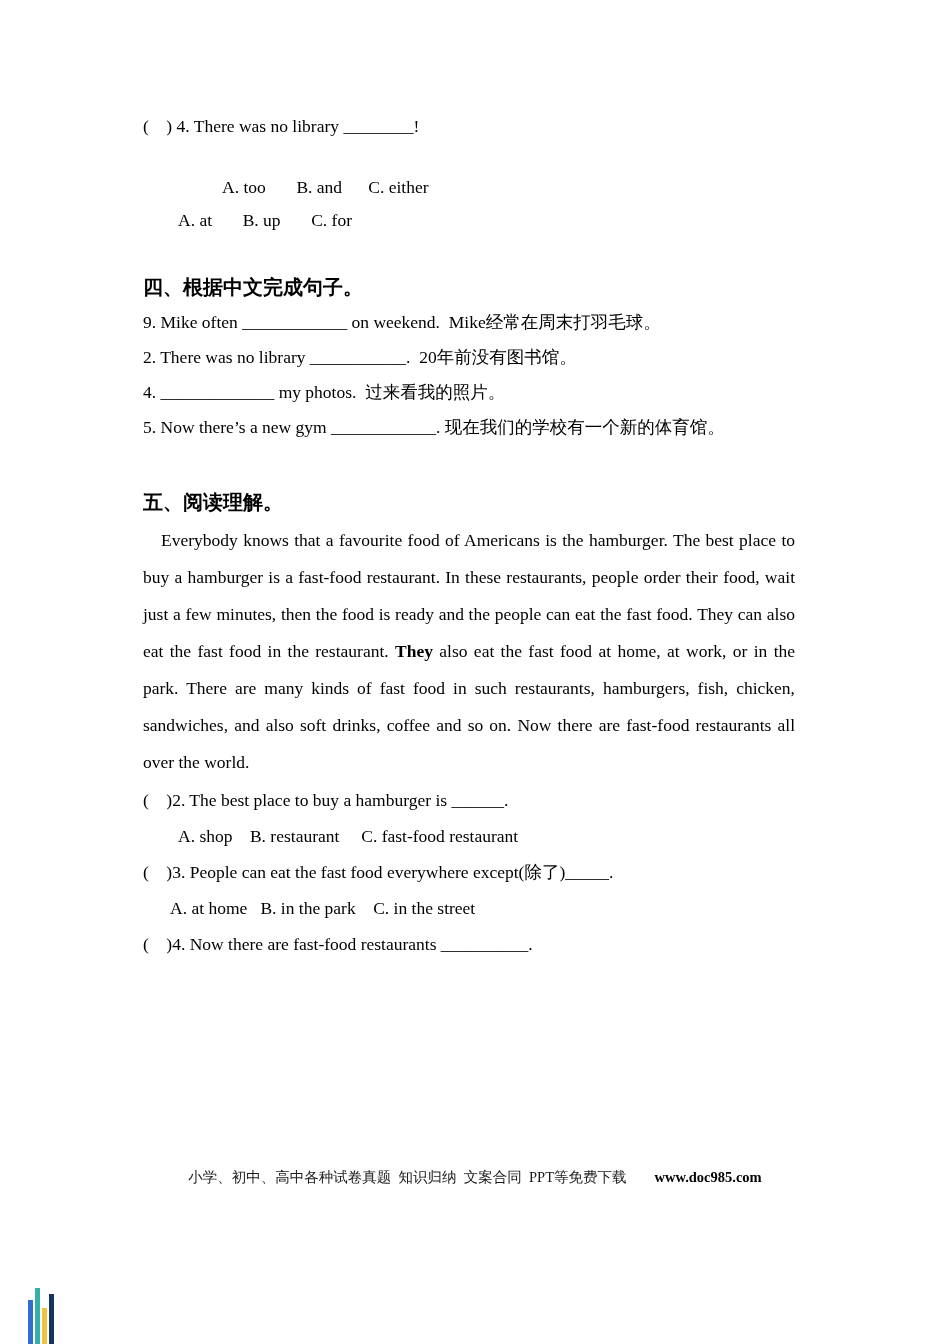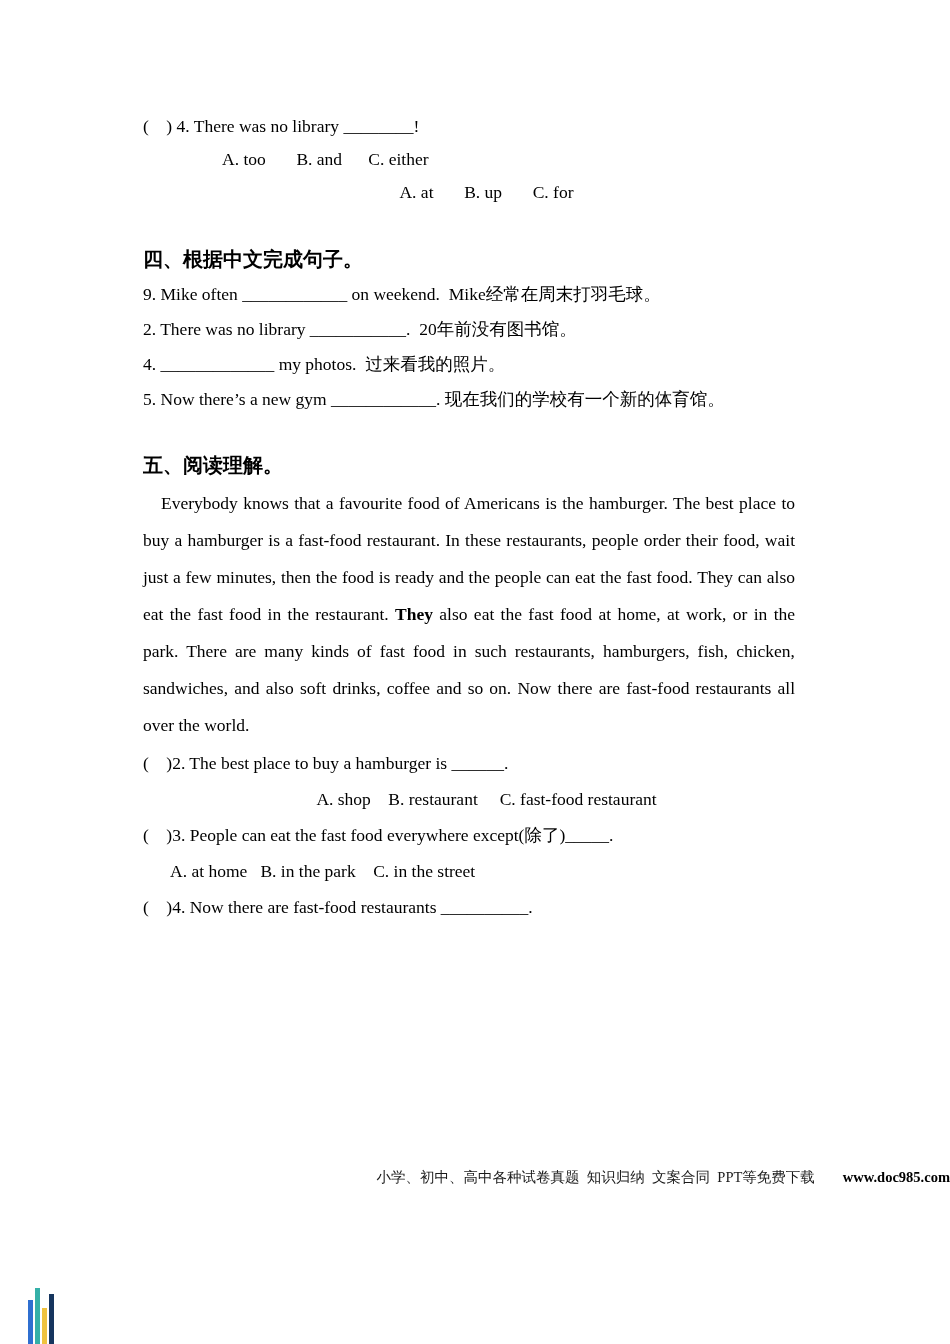--- a/index.html
+++ b/index.html
@@ -34,41 +34,41 @@
     white-space: pre-wrap;
     font-size: 17.5px;
     line-height: 36px;
   }
   .heading {
     font-weight: bold;
     font-size: 20px;
     line-height: 35px;
   }
   .heading-4 { margin-top: 33px; }
-  .heading-5 { margin-top: 31px; }
+  .heading-5 { margin-top: 40px; }
   .passage {
     margin-top: 2px;
     font-size: 17.5px;
     line-height: 37px;
     text-align: justify;
     text-indent: 18px;
   }
   .passage .boldword { font-weight: bold; }
   .reading-questions { margin-top: 1px; }
-  .indent-a { padding-left: 79px; }
-  .indent-b { padding-left: 35px; text-align: center; }
+  .indent-a { padding-left: 79px; margin-top: 28px; }
+  .indent-b { padding-left: 35px; }
   .indent-c { padding-left: 32px; }
   .indent-d { padding-left: 27px; }
   .indent-e { padding-left: 22px; }
   .footer {
     position: absolute;
     left: 0;
     right: 0;
     top: 1168px;
-    text-align: right;
+    text-align: center;
     font-size: 14.5px;
     color: #1a1a1a;
     white-space: pre-wrap;
   }
   .footer .site { font-weight: bold; margin-left: 28px; color: #000; }
   .corner-logo {
     position: absolute;
     left: 28px;
     bottom: 0;
     display: flex;

